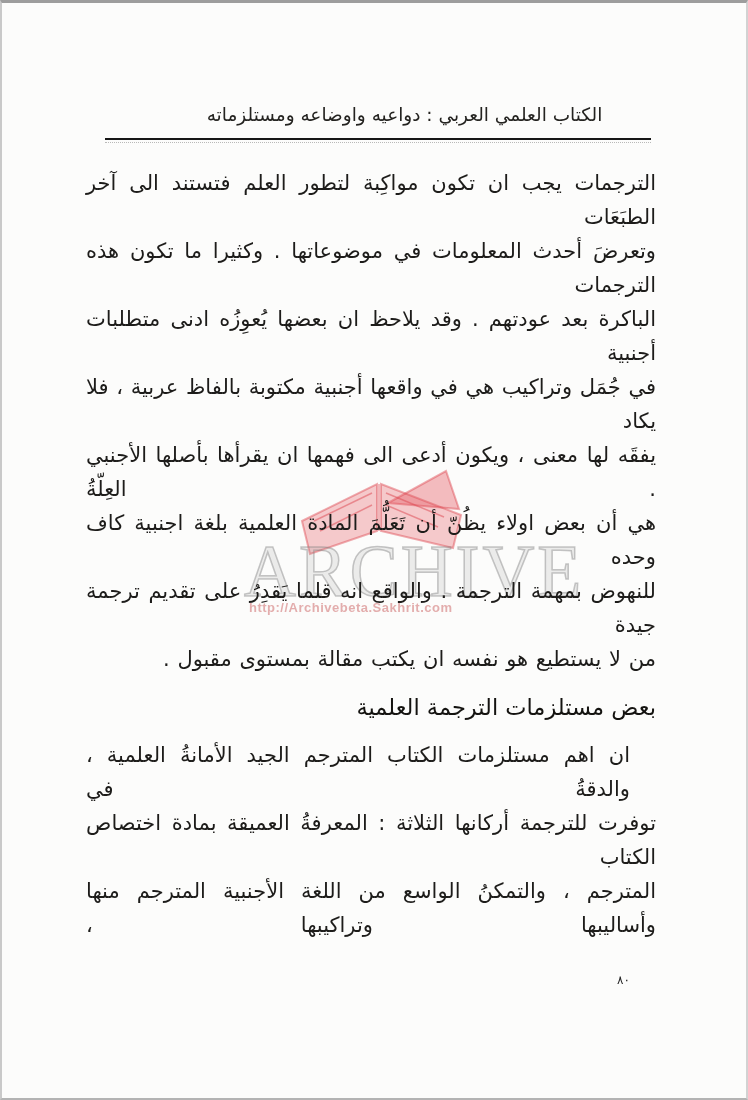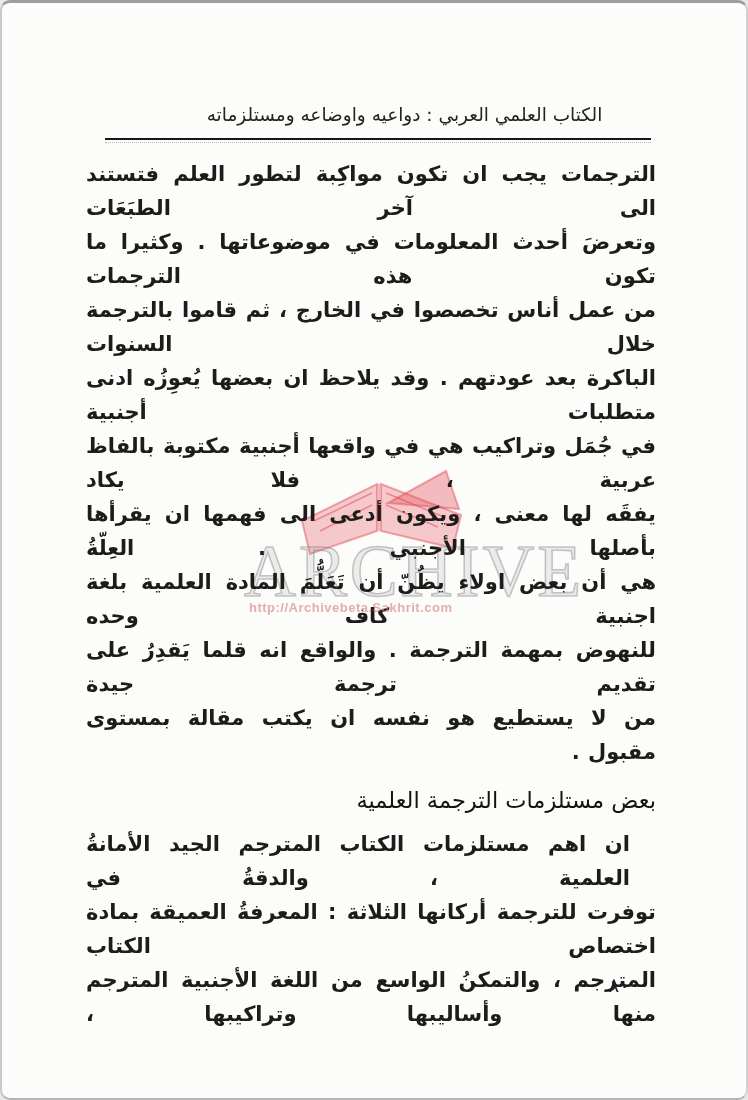--- a/index.html
+++ b/index.html
@@ -8,56 +8,55 @@
     width:748px;height:1100px;
     box-sizing:border-box;
     background:#fcfcfb;
     border-top:3px solid #9d9d9d;
     border-bottom:2px solid #b3b3b3;
     border-left:2px solid #c9c9c9;
     border-right:2px solid #d2d2d2;
     overflow:hidden;
     font-family:"DejaVu Sans",sans-serif;
     color:#1d1c1a;
-    border-radius:10px;
   }
   .running-header{
     position:absolute;top:101px;left:150px;width:505px;
     direction:rtl;text-align:center;
     font-size:18.5px;letter-spacing:0;
     color:#242320;
   }
   .header-rule{
     position:absolute;top:135px;left:103px;width:546px;height:0;
     border-top:2.4px solid #161616;
   }
   .header-rule::after{
     content:"";display:block;margin-top:2px;
     border-top:1px dotted rgba(60,60,60,.35);
   }
   .body-text{
     position:absolute;top:147px;right:90px;width:570px;
     direction:rtl;
     z-index:2;
   }
-  .para{margin:7px 0 6px 0;font-weight:bold;}
+  .para{margin:16px 0 6px 0;}
   .line{
     font-size:21px;line-height:34px;
     text-align:justify;text-align-last:justify;
     word-spacing:1px;
   }
   .line.last{text-align-last:right;}
   .indent-first .line:first-child{padding-right:26px;}
   .section-heading{
     font-weight:normal;font-size:22.5px;line-height:30px;
     margin:16px 0 12px 0;text-align:right;color:#141310;
   }
   .page-number{
     position:absolute;top:970px;right:116px;
-    font-size:20px;direction:rtl;z-index:2;color:#222;
+    font-size:12px;direction:rtl;z-index:2;color:#222;
   }
   
   .wm-book{position:absolute;left:294px;top:466px;z-index:1;}
   .wm-archive{
     position:absolute;left:242px;top:528px;z-index:1;
     font-family:"Liberation Serif","DejaVu Serif",serif;
     font-size:75px;line-height:80px;letter-spacing:3px;
     color:rgba(150,150,150,0.16);
     -webkit-text-stroke:1.6px rgba(125,125,125,0.42);
     transform:scaleX(0.96);transform-origin:left top;
@@ -97,21 +96,20 @@
       </g>
     </svg>
     <div class="wm-archive">ARCHIVE</div>
     <div class="wm-url">http://Archivebeta.Sakhrit.com</div>
   </div>
 
   <div class="body-text">
       <div class="para">
         <div class="line">الترجمات يجب ان تكون مواكِبة لتطور العلم فتستند الى آخر الطبَعَات</div>
         <div class="line">وتعرضَ أحدث المعلومات في موضوعاتها . وكثيرا ما تكون هذه الترجمات</div>
-        <div class="line">من عمل أناس تخصصوا في الخارج ، ثم قاموا بالترجمة خلال السنوات</div>
         <div class="line">الباكرة بعد عودتهم . وقد يلاحظ ان بعضها يُعوِزُه ادنى متطلبات أجنبية</div>
         <div class="line">في جُمَل وتراكيب هي في واقعها أجنبية مكتوبة بالفاظ عربية ، فلا يكاد</div>
         <div class="line">يفقَه لها معنى ، ويكون أدعى الى فهمها ان يقرأها بأصلها الأجنبي . العِلّةُ</div>
         <div class="line">هي أن بعض اولاء يظُنّ أن تَعَلُّمَ المادة العلمية بلغة اجنبية كاف وحده</div>
         <div class="line">للنهوض بمهمة الترجمة . والواقع انه قلما يَقدِرُ على تقديم ترجمة جيدة</div>
         <div class="line last">من لا يستطيع هو نفسه ان يكتب مقالة بمستوى مقبول .</div>
       </div>
       <div class="section-heading">بعض مستلزمات الترجمة العلمية</div>
       <div class="para indent-first">
         <div class="line">ان اهم مستلزمات الكتاب المترجم الجيد الأمانةُ العلمية ، والدقةُ في</div>

